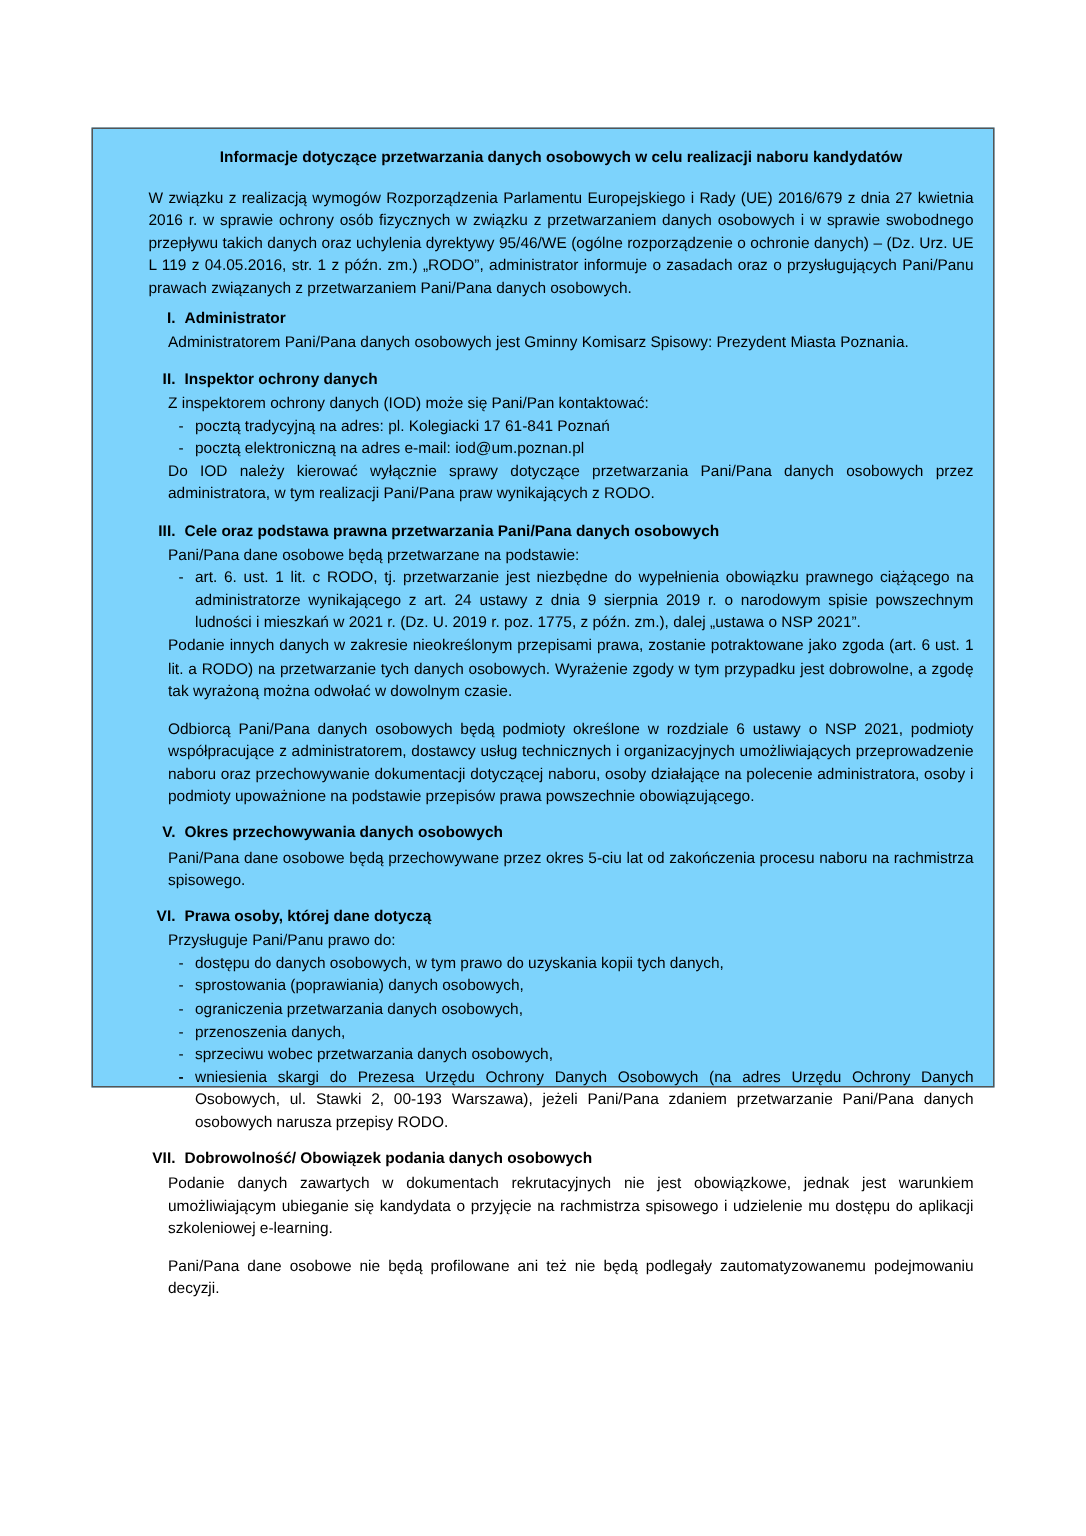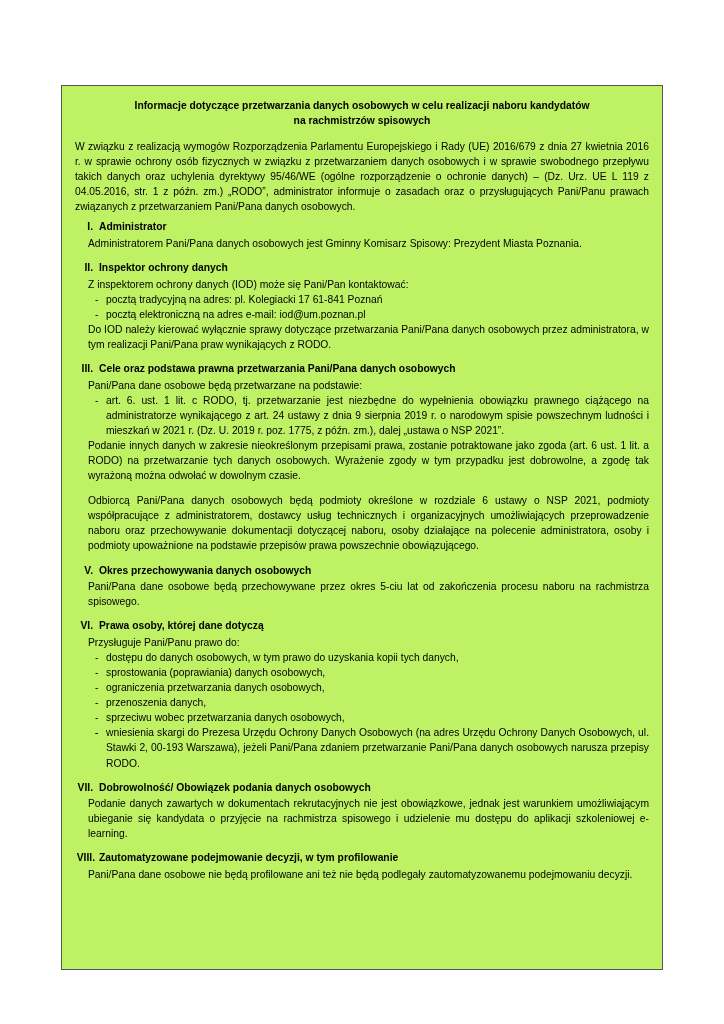--- a/index.html
+++ b/index.html
@@ -14,24 +14,25 @@
     color: #000000;
     position: relative;
     overflow: hidden;
   }
 
   .page {
     position: absolute;
     left: 61px;
     top: 85px;
     width: 602px;
-    height: 885px;
+    height: 640px;
     border: 1px solid #555555;
     box-sizing: border-box;
-    background: #bef264;
+    background: #7dd3fc;
+    padding-left: 24px;
   }
 
   .page-inner {
     padding: 10px 13px 10px 13px;
   }
 
   .doc-title {
     text-align: center;
     font-weight: bold;
     font-size: 10.3px;
@@ -123,21 +124,20 @@
   b, .b { font-weight: normal; }
 </style>
 </head>
 <body>
 
 <div class="page">
   <div class="page-inner">
 
     <div class="doc-title">
       <span>Informacje dotyczące przetwarzania danych osobowych w celu realizacji naboru kandydatów</span>
-      <span class="title-line2">na rachmistrzów spisowych</span>
     </div>
 
     <p class="intro">W związku z realizacją wymogów Rozporządzenia Parlamentu Europejskiego i Rady (UE) 2016/679 z dnia 27 kwietnia 2016 r. w sprawie ochrony osób fizycznych w związku z przetwarzaniem danych osobowych i w sprawie swobodnego przepływu takich danych oraz uchylenia dyrektywy 95/46/WE (ogólne rozporządzenie o ochronie danych) – (Dz. Urz. UE L 119 z 04.05.2016, str. 1 z późn. zm.) „RODO”, administrator informuje o zasadach oraz o przysługujących Pani/Panu prawach związanych z przetwarzaniem Pani/Pana danych osobowych.</p>
 
     <div class="section">
       <div class="sec-head">
         <span class="sec-num">I.</span>
         <span class="sec-title">Administrator</span>
       </div>
       <div class="sec-body">
@@ -233,23 +233,19 @@
       <div class="sec-head">
         <span class="sec-num">VII.</span>
         <span class="sec-title">Dobrowolność/ Obowiązek podania danych osobowych</span>
       </div>
       <div class="sec-body">
         <p class="para">Podanie danych zawartych w dokumentach rekrutacyjnych nie jest obowiązkowe, jednak jest warunkiem umożliwiającym ubieganie się kandydata o przyjęcie na rachmistrza spisowego i udzielenie mu dostępu do aplikacji szkoleniowej e-learning.</p>
       </div>
     </div>
 
     <div class="section">
-      <div class="sec-head">
-        <span class="sec-num wide">VIII.</span>
-        <span class="sec-title">Zautomatyzowane podejmowanie decyzji, w tym profilowanie</span>
-      </div>
       <div class="sec-body">
         <p class="para">Pani/Pana dane osobowe nie będą profilowane ani też nie będą podlegały zautomatyzowanemu podejmowaniu decyzji.</p>
       </div>
     </div>
 
   </div>
 </div>
 
 </body></html>

